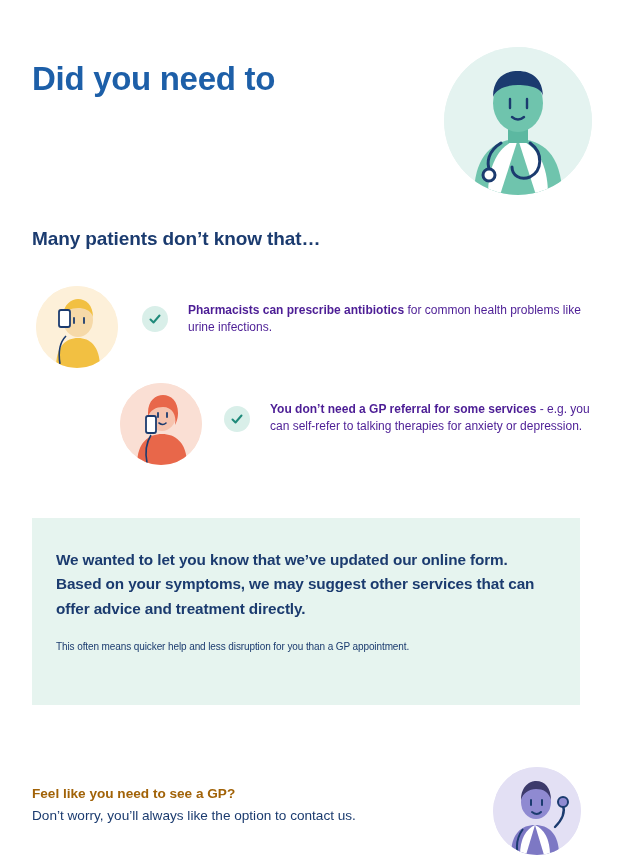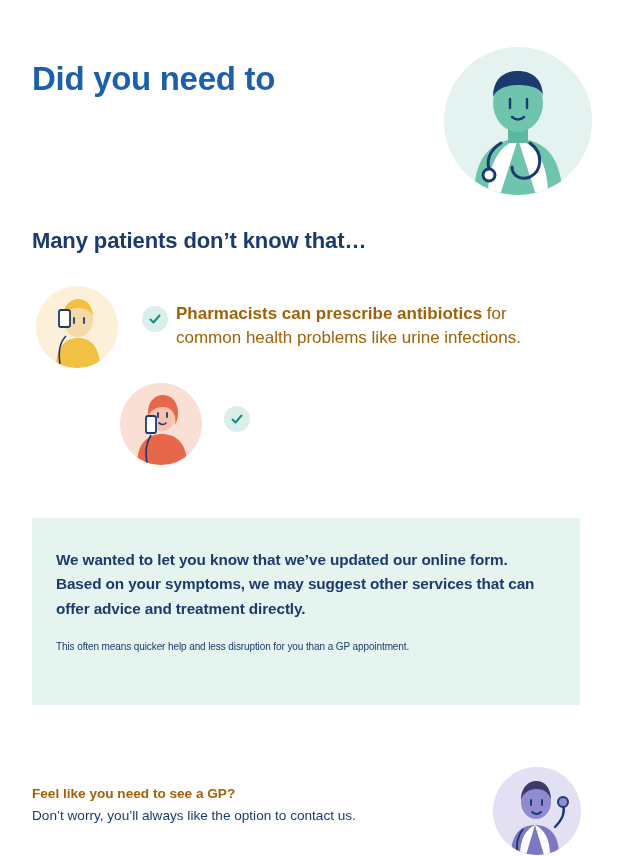--- a/index.html
+++ b/index.html
@@ -54,21 +54,21 @@
     border-radius: 50%;
     background: #e4f3f0;
     overflow: hidden;
   }
 
   
   .subhead {
     position: absolute;
     left: 32px;
     top: 228px;
-    font-size: 22px;
+    font-size: 19px;
     font-weight: bold;
     color: #1b3b6f;
     letter-spacing: -0.1px;
     text-align: right;
   }
 
   
   .fact {
     position: absolute;
     display: flex;
@@ -96,24 +96,24 @@
     display: flex;
     align-items: center;
     justify-content: center;
     font-size: 15px;
     margin-top: 20px;
     margin-left: 24px;
   }
   .fact-2 .tick { margin-top: 23px; margin-left: 22px; }
 
   .fact-text {
-    margin-left: 8px;
-    font-size: 17px;
+    margin-left: 20px;
+    font-size: 12px;
     line-height: 1.43;
-    color: #a16207;
+    color: #4c1d95;
     margin-top: 16px;
     max-width: 400px;
   }
   .fact-2 .fact-text { margin-top: 18px; max-width: 330px; }
   .fact-text b { font-weight: bold; }
 
   
   .callout {
     position: absolute;
     left: 32px;
@@ -242,20 +242,23 @@
         <path d="M47 30 v4" stroke="#1b3b6f" stroke-width="1.8" stroke-linecap="round"></path>
         <path d="M39 40 q4 3 7 0" stroke="#1b3b6f" stroke-width="1.6" fill="none" stroke-linecap="round"></path>
         <rect x="26" y="33" width="10" height="17" rx="2" fill="#ffffff" stroke="#1b3b6f" stroke-width="1.8"></rect>
         <path d="M31 52 C26 60 25 70 27 80" stroke="#1b3b6f" stroke-width="1.6" fill="none"></path>
       </svg>
     </div>
     <div class="tick">
       <svg width="14" height="14" viewBox="0 0 14 14" aria-hidden="true">
         <path d="M2.5 7.5 L5.5 10.5 L11.5 3.5" stroke="#1f8a7a" stroke-width="2" fill="none" stroke-linecap="round" stroke-linejoin="round"></path>
       </svg>
+    </div>
+    <div class="fact-text">
+      <b>You don’t need a GP referral for some services</b><span> - e.g. you can self-refer to talking therapies for anxiety or depression.</span>
     </div>
   </div>
 
   <div class="callout">
     <p class="p1">We wanted to let you know that we’ve updated our online form. Based on your symptoms, we may suggest other services that can offer advice and treatment directly.</p>
     <p class="p2">This often means quicker help and less disruption for you than a GP appointment.</p>
   </div>
 
   <div class="footer">
     <p class="f1">Feel like you need to see a GP?</p>

